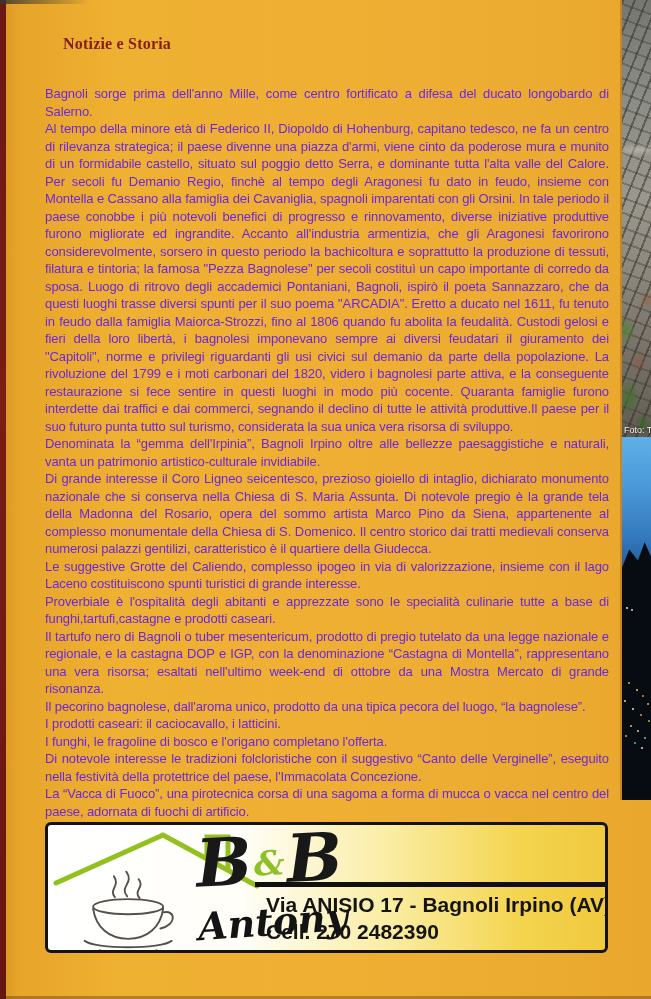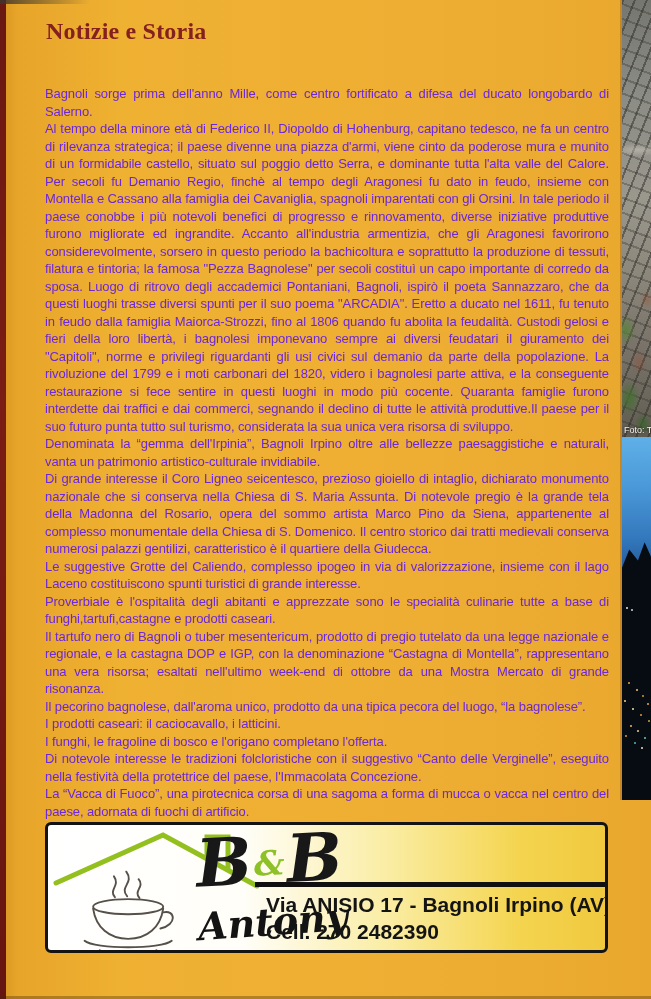--- a/index.html
+++ b/index.html
@@ -14,23 +14,23 @@
   }
   .top-edge{
     position:absolute;left:0;top:0;width:90px;height:4px;
     background:linear-gradient(90deg,rgba(60,54,46,.85),rgba(60,54,46,0));
   }
   .bottom-edge{
     position:absolute;left:0;bottom:0;width:651px;height:3px;
     background:rgba(70,40,8,.35);
   }
   .title{
-    position:absolute;left:46px;top:18px;margin:0;
+    position:absolute;left:46px;top:18px;margin:17px;
     font-family:"Liberation Serif",serif;font-weight:bold;
-    font-size:24px;color:#84201f;letter-spacing:.2px;
+    font-size:16px;color:#84201f;letter-spacing:.2px;
   }
   .body-text{
     position:absolute;left:45px;top:85px;width:564px;
     font-size:13px;line-height:17.5px;color:#6d28d9;
     text-align:justify;white-space:pre-line;letter-spacing:-.1px;
   }
   
   .photo-strip{
     position:absolute;left:620px;top:0;width:31px;height:800px;
     border-left:2px solid rgba(130,75,20,.35);box-sizing:border-box;

